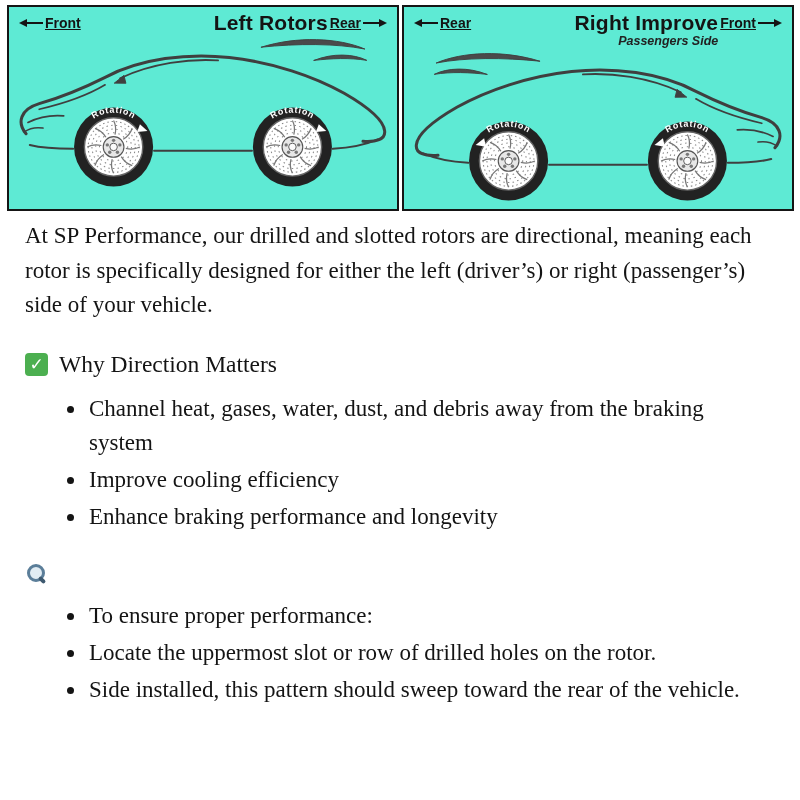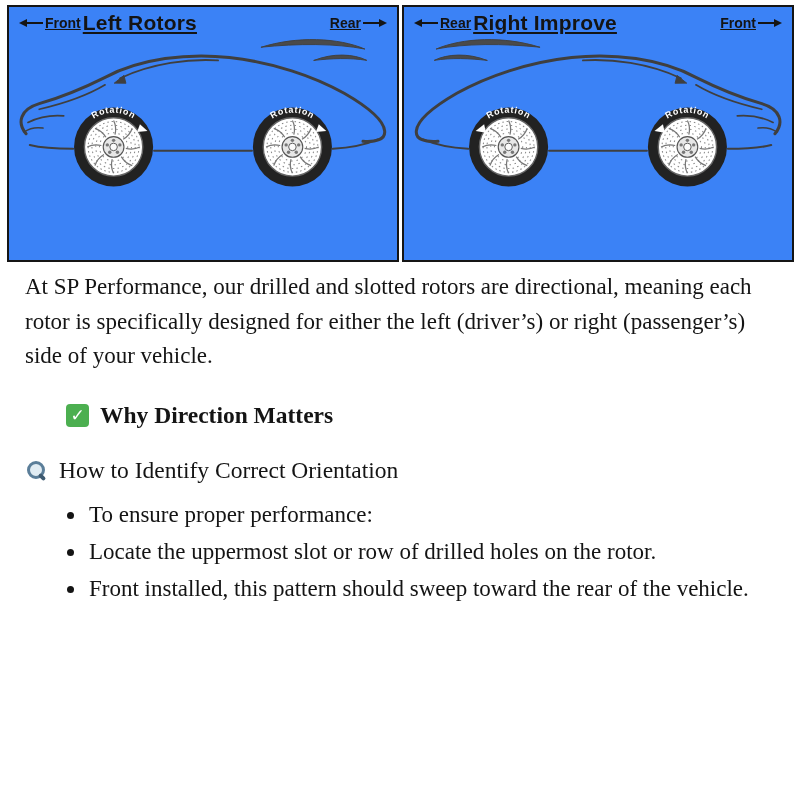--- a/index.html
+++ b/index.html
@@ -5,48 +5,48 @@
   * { box-sizing: border-box; }
   html,body { margin:0; padding:0; background:#fff; }
   body {
     width:800px; height:800px; overflow:hidden;
     font-family:"Liberation Serif", serif; color:#141414;
   }
 
   
   .diagram { display:flex; gap:3px; margin:5px 6px 0 7px; }
   .panel {
-    flex:1; border:2px solid #151515; background:#3b82f6;
-    height:257px; position:relative; overflow:hidden;
+    flex:1; border:2px solid #151515; background:#5eead4;
+    height:206px; position:relative; overflow:hidden;
   }
   .panel-head {
     display:flex; justify-content:space-between; align-items:flex-start;
     padding:5px 10px 0 10px;
     font-family:"Liberation Sans", sans-serif;
   }
-  .titles { text-align:left; flex:1;text-decoration:underline; }
+  .titles { text-align:right; flex:1; }
   .p-title { font-size:21px; font-weight:bold; line-height:1.05; letter-spacing:.2px; }
   .p-sub   { font-size:12.5px; font-weight:bold; font-style:italic; color:#222; }
   .dir { display:flex; align-items:center; margin-top:3px; font-size:14px; font-weight:bold; }
   .dir .lbl { text-decoration:underline; padding:0 2px; }
   .arr-line { width:16px; height:2.5px; background:#151515; }
   .arr { width:0; height:0; border-style:solid; }
   .arr-l { border-width:4.5px 8px 4.5px 0; border-color:transparent #151515 transparent transparent; }
   .arr-r { border-width:4.5px 0 4.5px 8px; border-color:transparent transparent transparent #151515; }
   .car { display:block; width:100%; height:160px; margin-top:0; }
   .rot-text { fill:#fff; font-family:"Liberation Sans", sans-serif; font-size:9.5px; font-weight:bold; letter-spacing:.8px; }
 
   
   .article { padding:0 28px 0 25px; }
   .intro { font-size:23px; line-height:1.5; margin:8px 0 0 0; }
   .sec-head {
     display:flex; align-items:center; gap:11px;
     font-size:23.5px; margin:28px 0 0 0;
   }
-  .sec-head.bold { font-weight:bold;margin-left:41px; }
+  .sec-head.bold { font-weight:normal; }
   .lead { font-size:23px; margin:24px 0 0 0; }
   ul { margin:14px 0 0 0; padding-left:62px; font-size:23px; line-height:1.48; }
   li { margin:3px 0; padding-left:2px; }
 
   
   .chk {
     width:23px; height:23px; border-radius:4px; background:#4caf50;
     display:inline-flex; align-items:center; justify-content:center;
     flex:0 0 auto;
   }
@@ -145,20 +145,21 @@
 
   <div class="panel">
     <div class="panel-head">
       <div class="dir">
         <span class="arr arr-l"></span>
         <span class="arr-line"></span>
         <span class="lbl">Rear</span>
       </div>
       <div class="titles">
         <div class="p-title">Right Improve</div>
+        <div class="p-sub">Passengers Side</div>
       </div>
       <div class="dir">
         <span class="lbl">Front</span>
         <span class="arr-line"></span>
         <span class="arr arr-r"></span>
       </div>
     </div>
     <svg class="car" viewBox="0 0 400 170">
       <use href="#carbody" transform="translate(400,0) scale(-1,1)"></use>
       <circle cx="105" cy="120" r="42" fill="#222"></circle>
@@ -176,25 +177,29 @@
 <div class="article">
 
   <p class="intro">At SP Performance, our drilled and slotted rotors are directional, meaning each rotor is specifically designed for either the left (driver’s) or right (passenger’s) side of your vehicle.</p>
 
   <div class="sec-head bold">
     <span class="chk"></span>
     <span>Why Direction Matters</span>
   </div>
 
 
+  <ul>
+    <li>Channel heat, gases, water, dust, and debris away from the braking system</li>
+    <li>Improve cooling efficiency</li>
+    <li>Enhance braking performance and longevity</li>
+  </ul>
 
   <div class="sec-head">
     <span class="mag"></span>
-    <span>How to Identify Correct Orientation</span>
   </div>
 
   <ul>
     <li>To ensure proper performance:</li>
     <li>Locate the uppermost slot or row of drilled holes on the rotor.</li>
-    <li>Front installed, this pattern should sweep toward the rear of the vehicle.</li>
+    <li>Side installed, this pattern should sweep toward the rear of the vehicle.</li>
   </ul>
 
 </div>
 
 </body></html>

